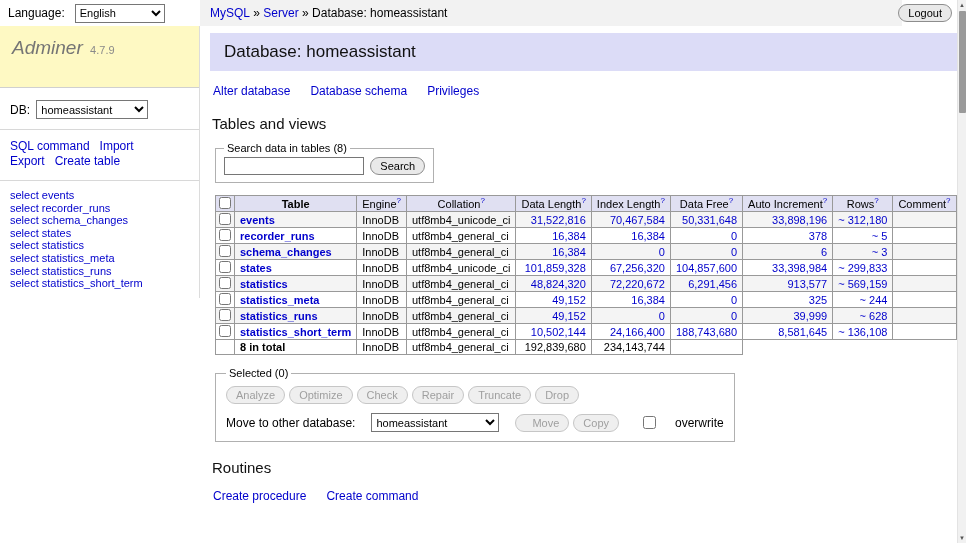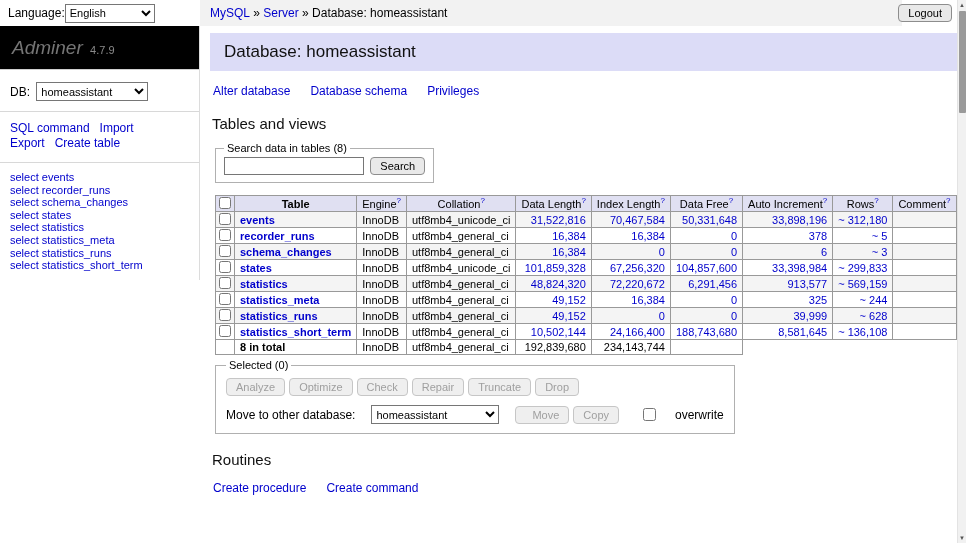--- a/index.html
+++ b/index.html
@@ -7,35 +7,35 @@
     --title-bg:#dcdcf7;
     --table-header-bg:#e0e0f2;
     --bar-bg:#f2f2f2;
   }
   *{box-sizing:border-box}
   html,body{margin:0;padding:0}
   body{width:966px;height:543px;overflow:hidden;position:relative;background:#fff;
        font-family:"Liberation Sans","DejaVu Sans",sans-serif;font-size:12px;color:#000}
   a{color:var(--link);text-decoration:none;cursor:pointer}
   button{font-family:inherit;font-size:11px;padding:2px 9px;border:1px solid #8d8d8d;
-         background:#e9e9e9;border-radius:4px;color:#000}
+         background:#e9e9e9;border-radius:9px;color:#000}
   button:disabled{color:#9f9f9f;background:#efefef;border-color:#c6c6c6}
   select{font-family:inherit;font-size:11px;border:1px solid #767676;background:#fff;height:19px}
   input[type=text]{font-family:inherit;font-size:11px;border:1px solid #767676;height:18px;padding:1px 3px}
 
   .top-bar{display:flex;align-items:stretch;height:26px}
-  .lang-area{width:200px;display:flex;align-items:center;gap:0;padding-left:8px}
+  .lang-area{width:200px;display:flex;align-items:center;gap:10px;padding-left:8px}
   .lang-area select{width:90px}
   .breadcrumb{flex:1;background:var(--bar-bg);display:flex;align-items:center;padding-left:10px;white-space:pre}
   .logout-area{width:64px;display:flex;align-items:center;justify-content:flex-end;padding-right:14px;background:#fff}
 
   .layout{display:flex}
   .sidebar{flex:0 0 200px;width:200px}
   .sidebar-inner{border-right:1px solid #dcdcdc;padding-bottom:8px}
-  .logo-block{background:#000000;border-bottom:1px solid #d0d0d0;padding:11px 12px 10px}
+  .logo-block{background:#fef9c3;border-bottom:1px solid #d0d0d0;padding:11px 12px 28px}
   .logo{font-size:19px;font-style:italic;color:#757575}
   .version{font-size:11px;color:#8a8a8a;margin-left:4px}
   .db-block{padding:12px 10px 10px;border-bottom:1px solid #d8d8d8}
   .db-block select{width:112px;margin-left:3px}
   .menu-actions{padding:9px 10px 11px;border-bottom:1px solid #d8d8d8}
   .menu-actions .row{line-height:15px}
   .menu-actions a{margin-right:10px}
   ul.table-links{list-style:none;margin:8px 0 0;padding:0 10px;font-size:11px}
   ul.table-links li{line-height:12.6px;white-space:nowrap}
 
@@ -58,21 +58,21 @@
   .db-table sup a{color:var(--link)}
   .db-table td.num{text-align:right}
   .db-table td.num a{color:var(--link)}
   .db-table a.tname{font-weight:bold}
   .db-table tr.odd{background:#f4f4f4}
   .db-table td.cb,.db-table th.cb{text-align:center;padding:0 3px}
   .db-table input[type=checkbox]{width:12px;height:12px;margin:1px 0 0}
   .db-table td.comment{min-width:52px}
   .db-table tr.total .label{font-weight:bold}
 
-  .selected-fs{margin-top:4px;padding:3px 10px 9px}
+  .selected-fs{margin-top:12px;padding:3px 10px 9px}
   .selected-fs .btn-row{margin:4px 0 9px}
   .selected-fs .btn-row button{margin-right:4px}
   .selected-fs .move-row{display:flex;align-items:center;gap:16px;font-size:12px}
   .selected-fs .move-row select{width:128px}
 
   .scrollbar{position:absolute;top:0;right:0;width:9px;height:543px;background:#f1f1f1;border-left:1px solid #e3e3e3}
   .scroll-arrow{height:10px;text-align:center;font-size:6px;color:#555;line-height:10px}
   .scroll-arrow.down{position:absolute;bottom:0;width:100%}
   .scroll-thumb{position:absolute;top:11px;left:1px;width:7px;height:102px;background:#9a9a9a;border-radius:1px}
 </style>

